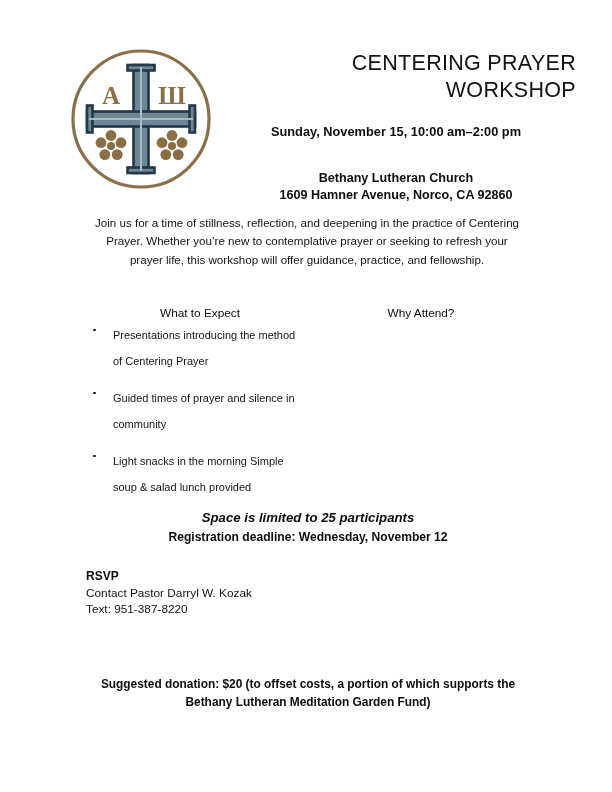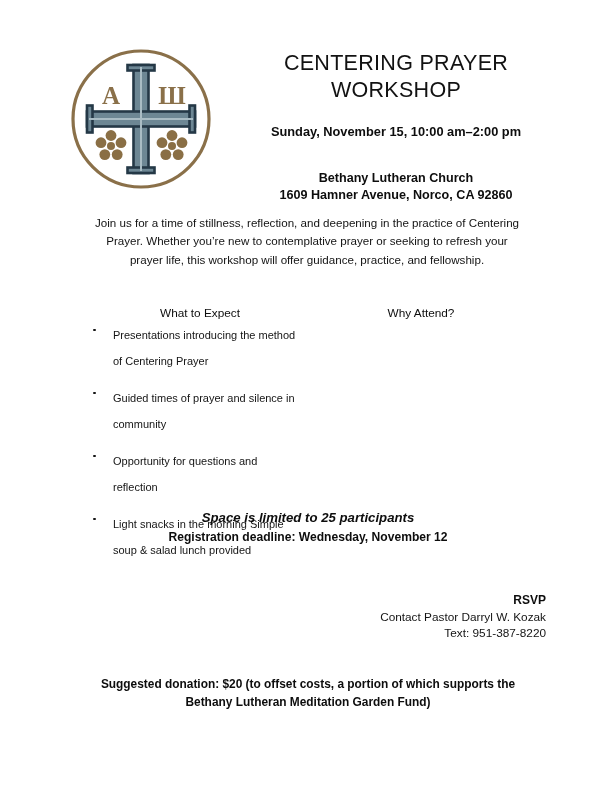--- a/index.html
+++ b/index.html
@@ -46,20 +46,21 @@
     top: 50px;
     width: 360px;
     text-align: center;
   }
   .title-line {
     font-size: 21.5px;
     font-weight: 400;
     letter-spacing: 0.3px;
     line-height: 27px;
     color: #121212;
+    text-align: right;
   }
   .date-line {
     margin-top: 19px;
     font-size: 12.8px;
     font-weight: bold;
     line-height: 17px;
     color: #0d0d0d;
   }
 
   .venue-block {
@@ -164,25 +165,24 @@
     font-size: 12.1px;
     font-weight: bold;
     line-height: 17px;
     margin-top: 2px;
     color: #0d0d0d;
   }
 
   
   .rsvp-block {
     position: absolute;
-    left: 102px;
+    left: 86px;
     top: 568px;
     width: 444px;
-    text-align: right;
-    margin-top: 24px;
+    text-align: left;
   }
   .rsvp-head {
     font-size: 12px;
     font-weight: bold;
     line-height: 16.5px;
     color: #0d0d0d;
   }
   .rsvp-line {
     font-size: 11.8px;
     line-height: 16.8px;
@@ -275,24 +275,20 @@
         <li>
           <span class="dot"></span>
           <span>Presentations introducing the method of Centering Prayer</span>
         </li>
         <li>
           <span class="dot"></span>
           <span>Guided times of prayer and silence in community</span>
         </li>
         <li>
           <span class="dot"></span>
-          <span>Opportunity for questions and reflection</span>
-        </li>
-        <li>
-          <span class="dot"></span>
           <span>Light snacks in the morning Simple soup &amp; salad lunch provided</span>
         </li>
       </ul>
     </div>
 
     <div class="col col-right">
       <div class="col-head">Why Attend?</div>
     </div>
   </div>
 

